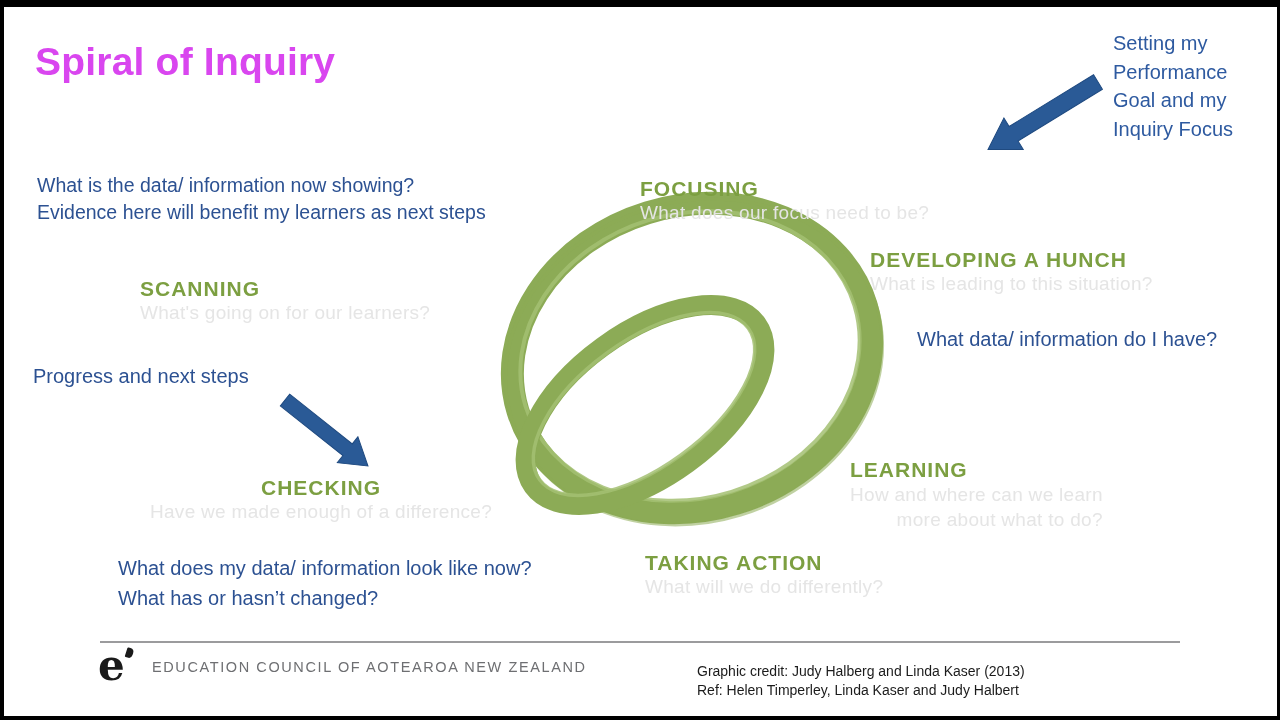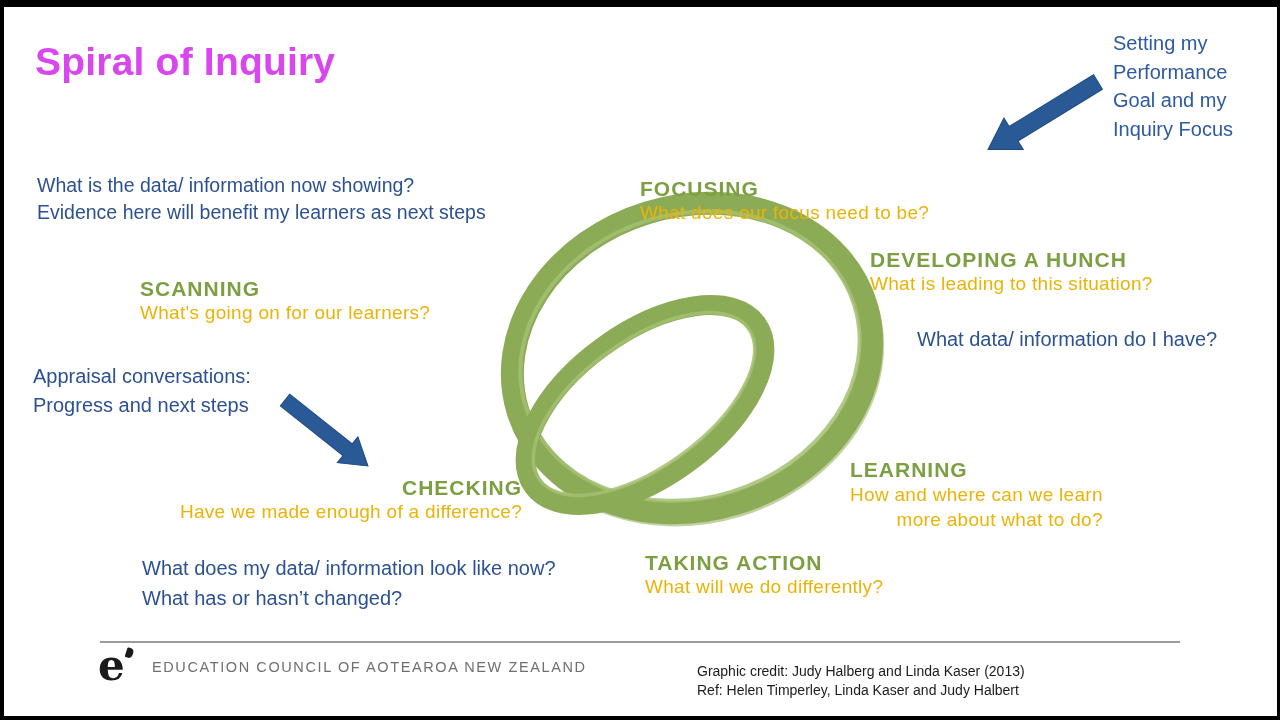--- a/index.html
+++ b/index.html
@@ -11,34 +11,34 @@
   #art-layer{position:absolute;left:0;top:0;width:1280px;height:720px;pointer-events:none;z-index:1;}
   .txt{z-index:2;}
 
   .title{left:35px;top:40px;font-size:39px;font-weight:700;color:#d946ef;letter-spacing:.2px;}
 
   .blue{color:#2c5192;}
   .note{font-size:19.5px;line-height:27px;}
   .setting{left:1113px;top:29px;font-size:20px;line-height:28.5px;color:#2e5aa0;}
 
   .stage-label{font-size:21px;font-weight:700;color:#7c9f41;letter-spacing:1px;}
-  .stage-q{font-size:19px;color:#eab308;margin-top:1px;letter-spacing:.3px;}
+  .stage-q{font-size:19px;color:#e5e5e5;margin-top:1px;letter-spacing:.3px;}
 
   .focusing{left:640px;top:132px;margin-top:45px;}
   .scanning{left:140px;top:277px;width:362px;}
   .developing{left:870px;top:248px;width:360px;}
   .learning{left:850px;top:418px;margin-top:40px;}
   .learning .stage-q{line-height:24px;text-align:right;}
   .taking{left:645px;top:551px;}
-  .checking{left:120px;top:476px;width:402px;text-align:right;}
+  .checking{left:120px;top:476px;width:402px;text-align:center;}
 
   .data-now{left:37px;top:172px;}
   .appraisal{left:33px;top:362px;font-size:20px;line-height:29px;}
   .data-have{left:917px;top:328px;font-size:20px;}
-  .data-look{left:118px;top:553px;font-size:20px;line-height:30px;margin-left:24px;}
+  .data-look{left:118px;top:553px;font-size:20px;line-height:30px;}
 
   .hr{left:100px;top:641px;width:1080px;height:2px;background:#9b9b9d;}
   .logo{left:98px;top:646px;width:48px;height:42px;color:#1a1a1a;}
   .logo-e{font-family:"DejaVu Serif",serif;font-weight:700;font-size:42px;line-height:40px;}
   .logo-tick{position:absolute;left:28px;top:2px;width:7px;height:10px;background:#1a1a1a;
              border-radius:1px 4px 4px 1px;transform:rotate(18deg);}
   .org{left:152px;top:659px;font-size:14.5px;letter-spacing:1.6px;color:#6e6f72;}
   .credits{left:697px;top:662px;font-size:14px;line-height:18.5px;color:#1b1b1b;}
 
   
@@ -93,21 +93,20 @@
   </div>
 
   <div class="abs txt developing">
     <div class="stage-label">DEVELOPING A HUNCH</div>
     <div class="stage-q">What is leading to this situation?</div>
   </div>
 
   <div class="abs txt blue data-have">What data/ information do I have?</div>
 
   <div class="abs txt blue appraisal">
-    <div>Appraisal conversations:</div>
     <div>Progress and next steps</div>
   </div>
 
   <div class="abs txt learning">
     <div class="stage-label">LEARNING</div>
     <div class="stage-q">How and where can we learn</div>
     <div class="stage-q">more about what to do?</div>
   </div>
 
   <div class="abs txt checking">

